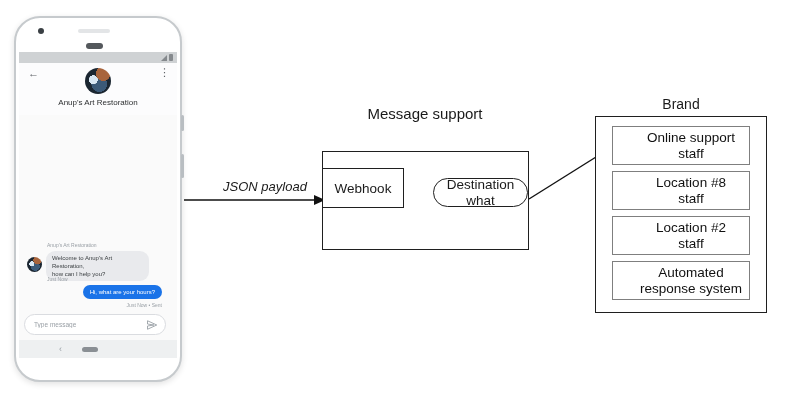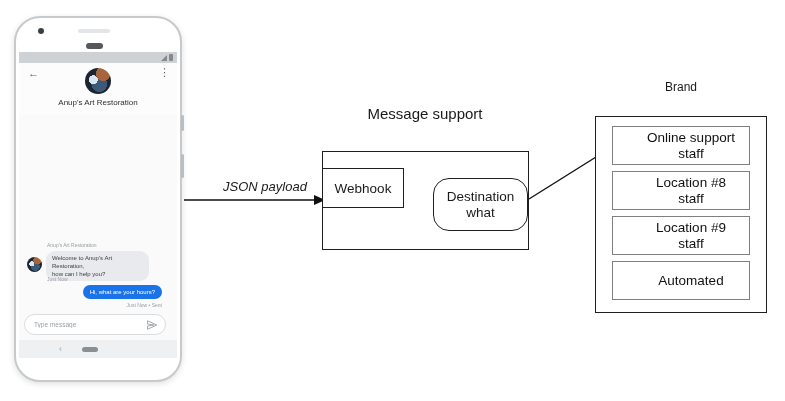--- a/index.html
+++ b/index.html
@@ -70,26 +70,26 @@
 
   .nav-bar { position:absolute; left:0; top:288px; width:100%; height:18px; background:#eef0f1; }
   .nav-back { position:absolute; left:40px; top:4px; font-size:9px; color:#9aa0a6; line-height:10px; }
   .home-pill { position:absolute; left:63px; top:7px; width:16px; height:5px; border-radius:3px; background:#8a8f94; }
 
   
   .dbox { position:absolute; background:#fff; border:1.5px solid #1f1f1f; }
   .dbox.center { display:flex; align-items:center; justify-content:center; text-align:center; }
   .dlabel { position:absolute; text-align:center; color:#1a1a1a; }
   .routing-title { left:325px; top:104px; width:200px; font-size:15px; line-height:19px; }
-  .brand-title { left:595px; top:80px; width:172px; font-size:12px; }
+  .brand-title { left:595px; top:96px; width:172px; font-size:14px; }
   .payload-label { left:200px; top:179px; width:130px; font-size:13px;font-style:italic; }
 
   .routing-outer { left:322px; top:151px; width:207px; height:99px; }
   .webhook-box { left:322px; top:168px; width:82px; height:40px; font-size:13.5px; }
-  .dest-box { left:433px; top:178px; width:95px; height:53px; font-size:13.5px; line-height:16px;border-radius:16px; }
+  .dest-box { left:433px; top:178px; width:95px; height:29px; font-size:13.5px; line-height:16px;border-radius:16px; }
 
   .brand-outer {
     left:595px; top:116px; width:172px; height:197px;
     display:flex; flex-direction:column; gap:6px; padding:9px 16px 12px 16px;
   }
   .brand-item {
     width:100%; height:40px; background:#fff; border:1.5px solid #7f7f7f;
     display:flex; flex-direction:column; align-items:center; justify-content:center;
     text-align:center; font-size:13.5px; line-height:16px; color:#111;padding-left:20px;
   }
@@ -183,21 +183,22 @@
   <div class="dbox brand-outer">
     <div class="brand-item">
       <span>Online support</span>
       <span>staff</span>
     </div>
     <div class="brand-item">
       <span>Location #8</span>
       <span>staff</span>
     </div>
     <div class="brand-item">
-      <span>Location #9</span>
+      <span>Location #2</span>
       <span>staff</span>
     </div>
     <div class="brand-item">
       <span>Automated</span>
+      <span>response system</span>
     </div>
   </div>
 
 </div>
 
 </body></html>

